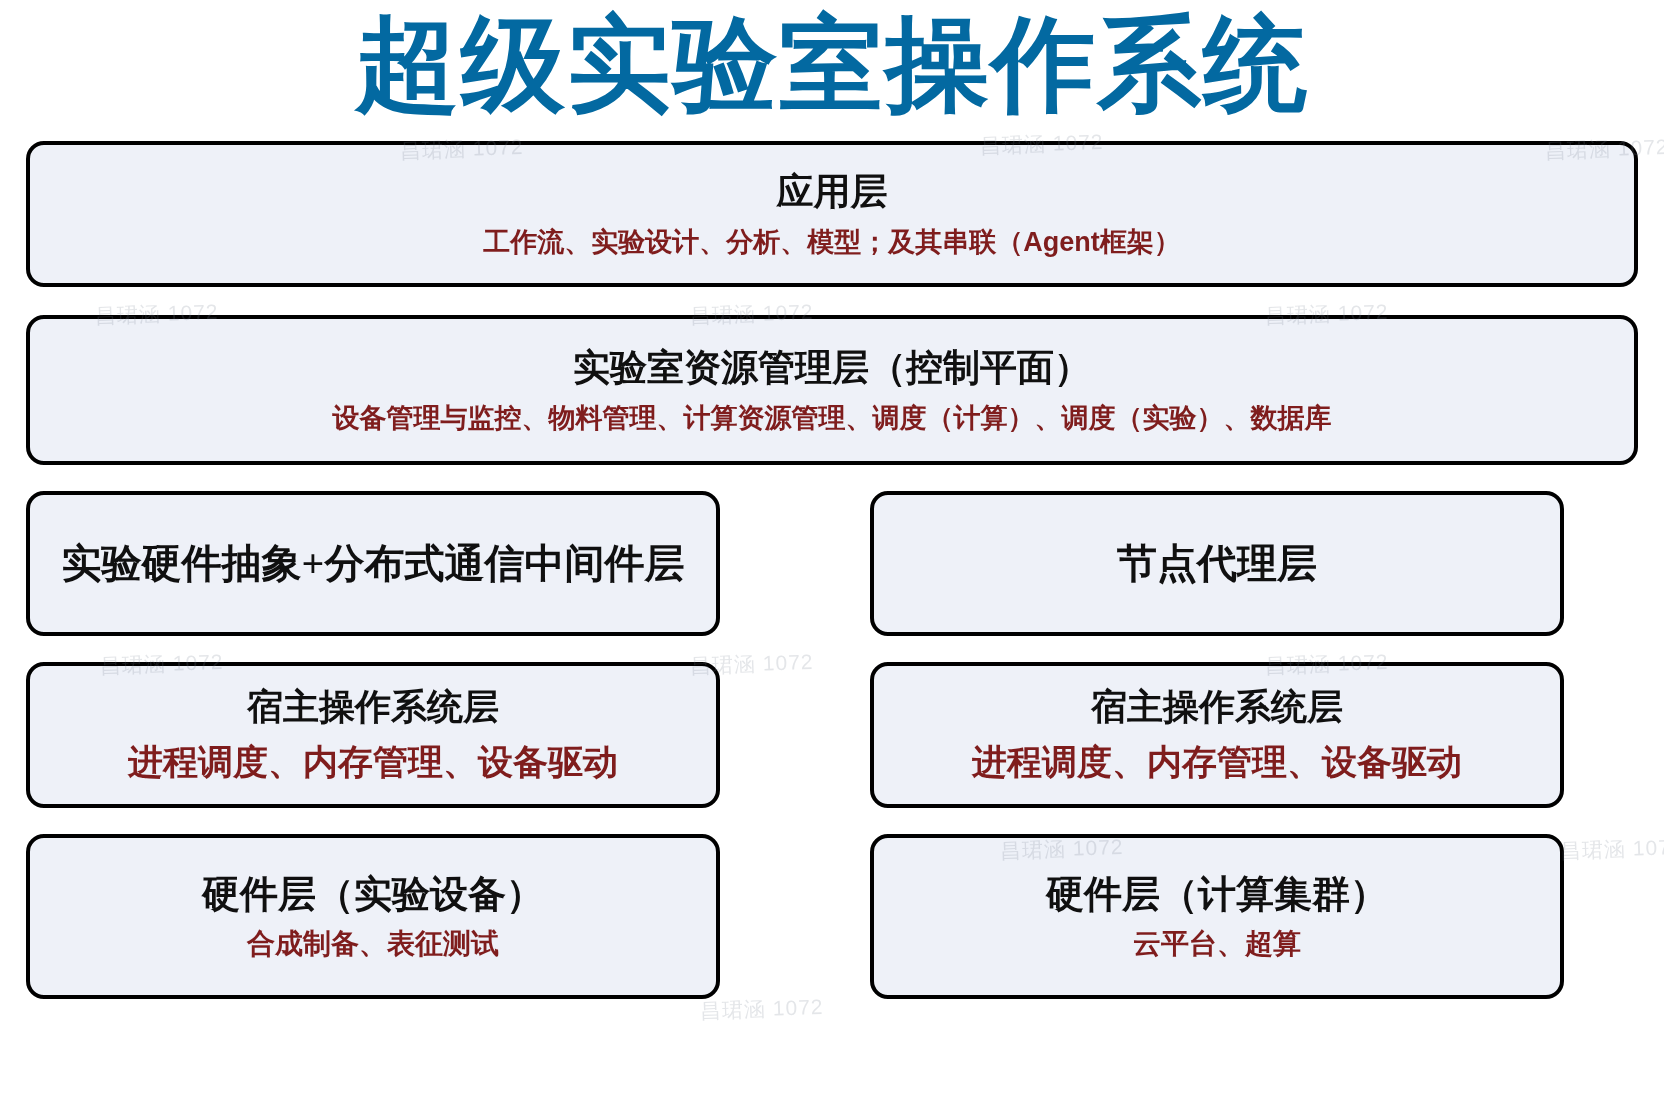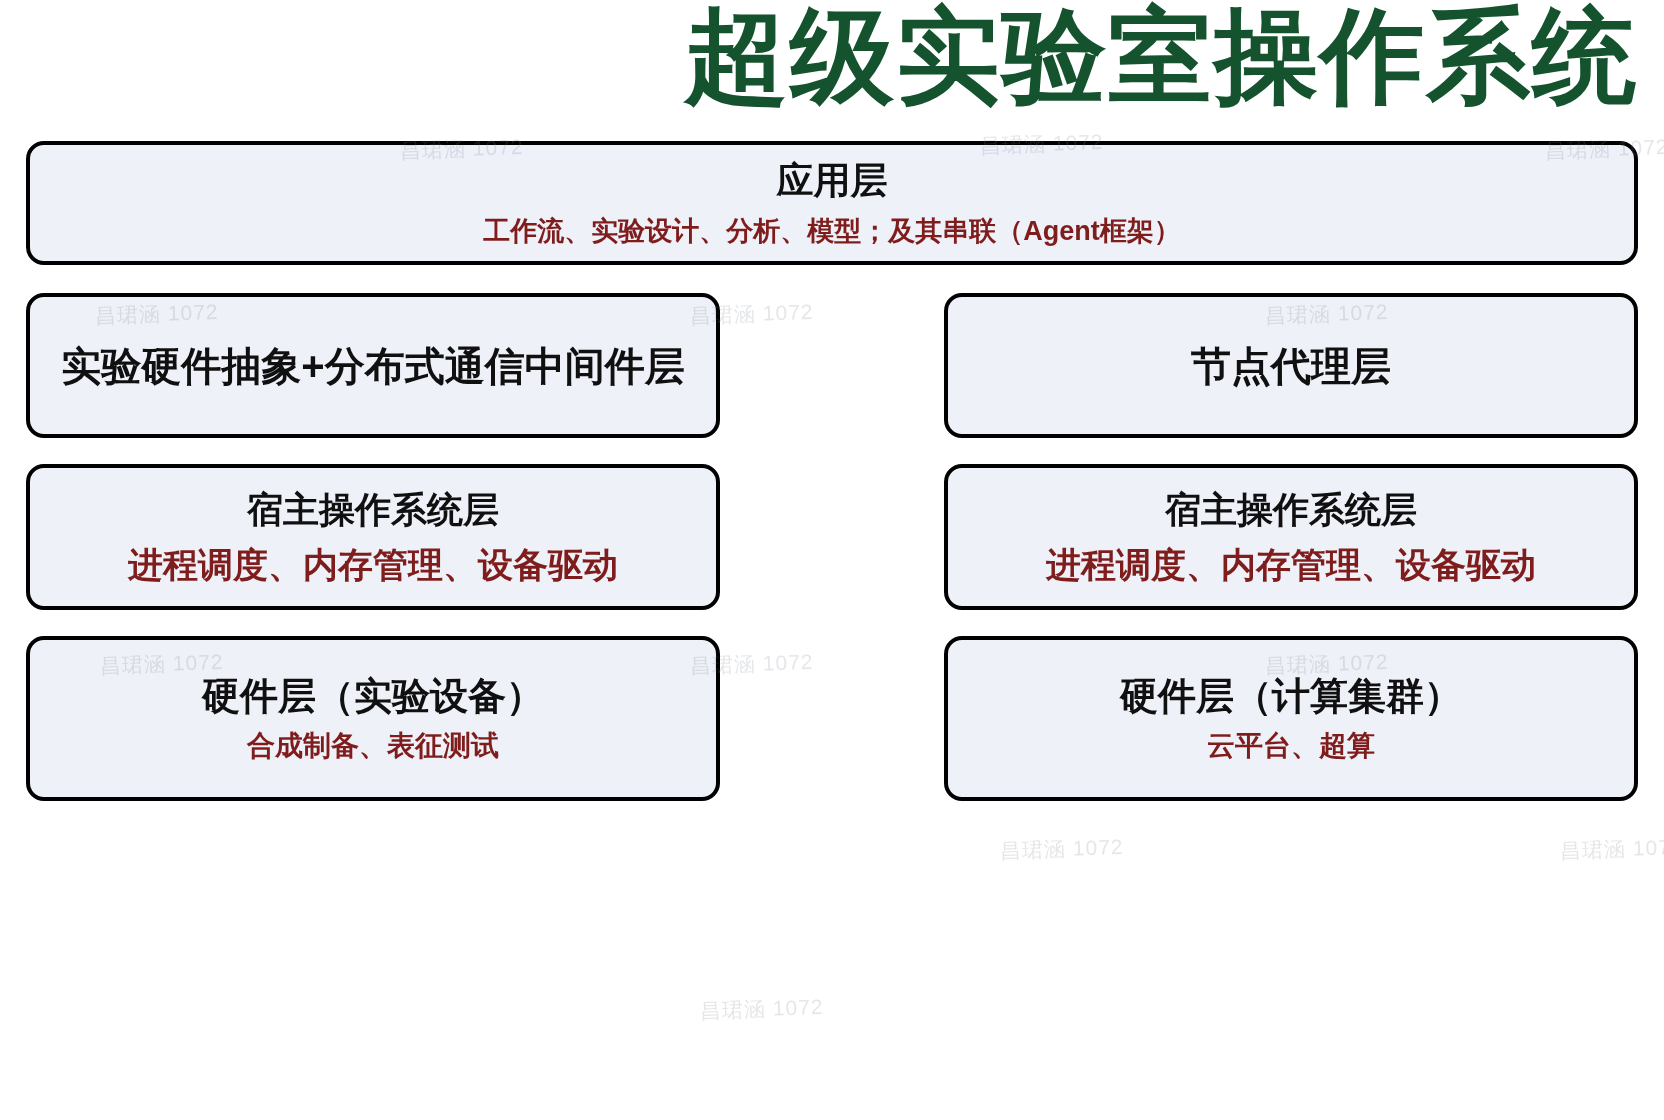--- a/index.html
+++ b/index.html
@@ -36,28 +36,28 @@
     font-family: "Liberation Sans", "DejaVu Sans", sans-serif;
     font-size: 21px;
     color: rgba(120,130,145,0.20);
     white-space: nowrap;
     letter-spacing: 1px;
     transform: rotate(-2deg);
   }
 
   
   .title {
-    text-align: right;
+    text-align: center;
     font-size: 104px;
     line-height: 1.05;
     font-weight: 900;
     letter-spacing: 2px;
     margin: 10px 0 22px 0;
-    color: #14532d;
-    font-family: Liberation Mono, monospace;
+    color: #0369a1;
+    font-family: Liberation Sans, sans-serif;
   }
 
   
   .box {
     border: 4px solid #000000;
     border-radius: 18px;
     background: #eef1f8;
     box-sizing: border-box;
     display: flex;
     flex-direction: column;
@@ -77,31 +77,31 @@
     font-size: 26px;
     font-weight: 700;
     line-height: 1.3;
     margin-top: 10px;
     color: #7f1d1d;
   }
 
   .row {
     display: flex;
     gap: 150px;
-    justify-content: space-between;
+    font-family: Liberation Serif, serif;
   }
   .col {
     display: flex;
     flex-direction: column;
     width: 694px;
   }
 
   
   .full { width: 100%; }
-  #app-layer { height: 124px; margin-bottom: 28px; }
+  #app-layer { height: 146px; margin-bottom: 28px; }
   #resource-layer { height: 150px; margin-bottom: 26px; }
 
   .mid { height: 145px; margin-bottom: 26px; }
   .host { height: 146px; margin-bottom: 26px; }
   .hw { height: 165px; }
 
   .mid .head { font-size: 40px; }
   #node-agent-layer .head { font-size: 40px; }
   .hw .head { font-size: 38px; }
   .hw .sub { font-size: 28px; margin-top: 8px; }
@@ -132,20 +132,24 @@
     <div class="wm" style="left:700px; top:985px;">昌珺涵 1072</div>
   </div>
 
   <h1 class="title">超级实验室操作系统</h1>
 
   <div class="box full" id="app-layer">
     <div class="head">应用层</div>
     <div class="sub">工作流、实验设计、分析、模型；及其串联（Agent框架）</div>
   </div>
 
+  <div class="box full" id="resource-layer">
+    <div class="head">实验室资源管理层（控制平面）</div>
+    <div class="sub">设备管理与监控、物料管理、计算资源管理、调度（计算）、调度（实验）、数据库</div>
+  </div>
 
   <div class="row">
 
     <div class="col">
       <div class="box mid" id="hw-abstraction-layer">
         <div class="head">实验硬件抽象+分布式通信中间件层</div>
       </div>
       <div class="box host">
         <div class="head">宿主操作系统层</div>
         <div class="sub">进程调度、内存管理、设备驱动</div>

